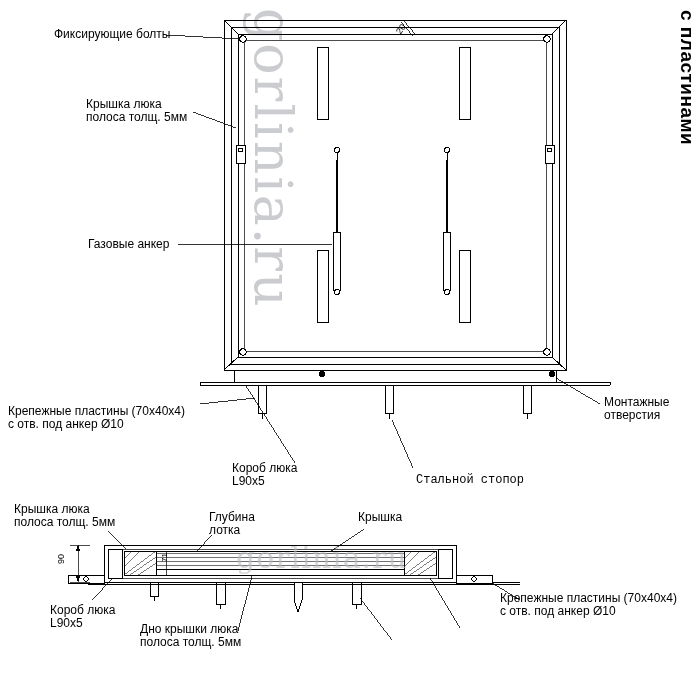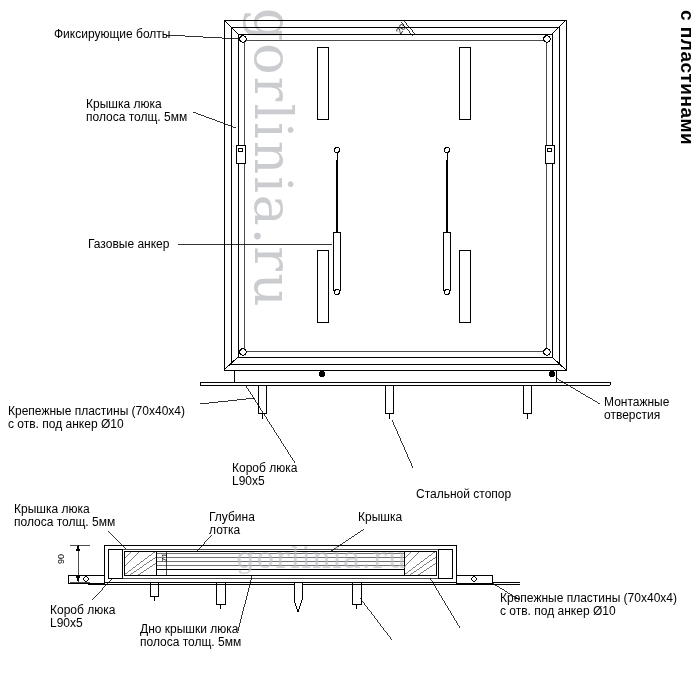--- a/index.html
+++ b/index.html
@@ -289,21 +289,21 @@
 с отв. под анкер Ø10</div>
 
   <div class="lbl" style="left:604px;top:396px;">Монтажные
 отверстия</div>
 
   <div class="dim" style="left:396px;top:24px;transform:rotate(-55deg);">20</div>
 
   <div class="lbl" style="left:232px;top:462px;">Короб люка
 L90x5</div>
 
-  <div class="lbl" style="left:416px;top:488px;">Стальной стопор</div>
+  <div class="lbl" style="left:416px;top:474px;font-family:Liberation Mono, monospace;">Стальной стопор</div>
 
   <div class="lbl" style="left:14px;top:503px;">Крышка люка
 полоса толщ. 5мм</div>
 
   <div class="lbl" style="left:192px;top:511px;margin-left:17px;">Глубина
 лотка</div>
 
   <div class="lbl" style="left:358px;top:511px;">Крышка</div>
 
   <div class="lbl" style="left:50px;top:604px;">Короб люка

